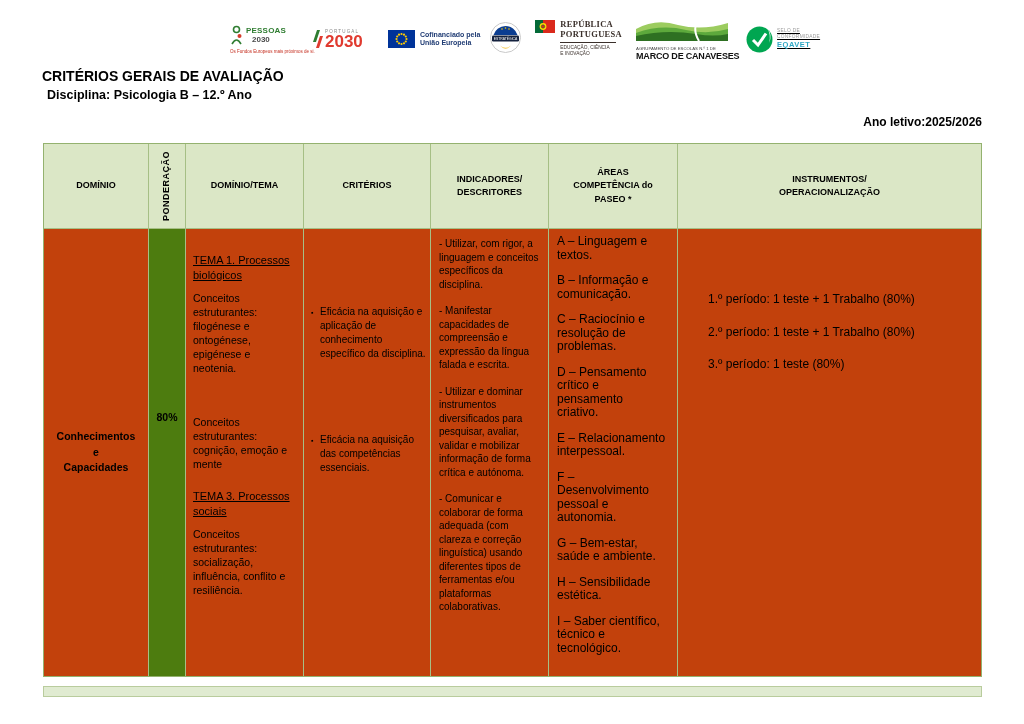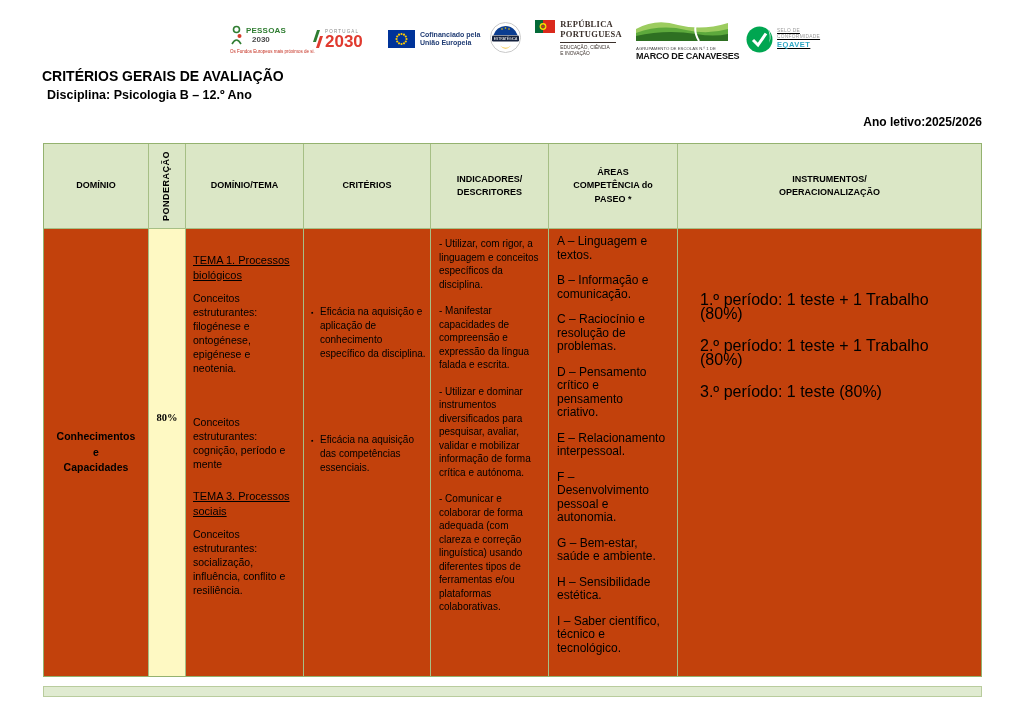--- a/index.html
+++ b/index.html
@@ -58,21 +58,21 @@
   .cell:last-child { border-right:none; }
   .w1{width:105px;} .w2{width:37px;} .w3{width:118px;} .w4{width:127px;}
   .w5{width:118px;} .w6{width:129px;} .w7{flex:1;}
 
   .thead .cell { border-bottom:1px solid #a6bf85; display:flex; align-items:center;
                  justify-content:center; text-align:center; font-weight:bold;
                  font-size:9px; line-height:1.5; white-space:pre-line; }
   .vtext { writing-mode:vertical-rl; transform:rotate(180deg); letter-spacing:.5px; }
 
   .bc { background:#c2410c; font-size:10px; line-height:13.5px; overflow:hidden; }
-  .bc.w2 { background:#fef9c3; position:relative;font-family:Liberation Serif, serif; }
+  .bc.w2 { background:#4d7c0f; position:relative; }
   .ponder-value { position:absolute; top:182px; left:0; width:100%; text-align:center;
                   font-weight:bold; font-size:10.5px; }
   .bc.w1 { display:flex; align-items:center; justify-content:center; text-align:center;
            font-weight:bold; font-size:10.5px; line-height:1.5; white-space:pre-line; }
 
   .bc.w3 { padding:24px 7px 0 7px; }
   .tema-title { font-size:11px; line-height:14.5px; text-decoration:underline; }
   .tema-body  { font-size:10.5px; line-height:14px; margin-top:9px; }
   .tema-2 { margin-top:40px; } .tema-3 { margin-top:18px; }
 
@@ -81,21 +81,21 @@
   .crit-item::before { content:"▪"; position:absolute; left:0; top:1px; font-size:7px; }
   .crit-item + .crit-item { margin-top:72px; }
 
   .bc.w5 { padding:8px 6px 0 8px; }
   .ind-item { margin-bottom:13px; font-size:10px; line-height:13.5px; }
 
   .bc.w6 { padding:6px 10px 0 8px; }
   .area-item { margin-bottom:12px; font-size:12px; line-height:13.5px; }
 
   .bc.w7 { padding:64px 10px 0 22px; }
-  .instr-item { margin-bottom:19px; font-size:16px; }
+  .instr-item { margin-bottom:19px; font-size:12px;margin-left:8px; }
 
   .next-strip { position:absolute; left:43px; top:686px; width:939px; height:11px;
                 background:#e0ebd1; border:1px solid #b9cc9d; }
 </style>
 </head>
 <body>
 
 <div class="page">
 
   <div class="logo-bar">
@@ -235,21 +235,21 @@
       <div class="cell bc w2">
         <div class="ponder-value">80%</div>
       </div>
 
       <div class="cell bc w3">
         <div class="tema tema-1">
           <div class="tema-title">TEMA 1. Processos biológicos</div>
           <div class="tema-body">Conceitos estruturantes: filogénese e ontogénese, epigénese e neotenia.</div>
         </div>
         <div class="tema tema-2">
-          <div class="tema-body">Conceitos estruturantes: cognição, período e mente</div>
+          <div class="tema-body">Conceitos estruturantes: cognição, emoção e mente</div>
         </div>
         <div class="tema tema-3">
           <div class="tema-title">TEMA 3. Processos sociais</div>
           <div class="tema-body">Conceitos estruturantes: socialização, influência, conflito e resiliência.</div>
         </div>
       </div>
 
       <div class="cell bc w4">
         <div class="crit-item">Eficácia na aquisição e aplicação de conhecimento específico da disciplina.</div>
         <div class="crit-item">Eficácia na aquisição das competências essenciais.</div>

